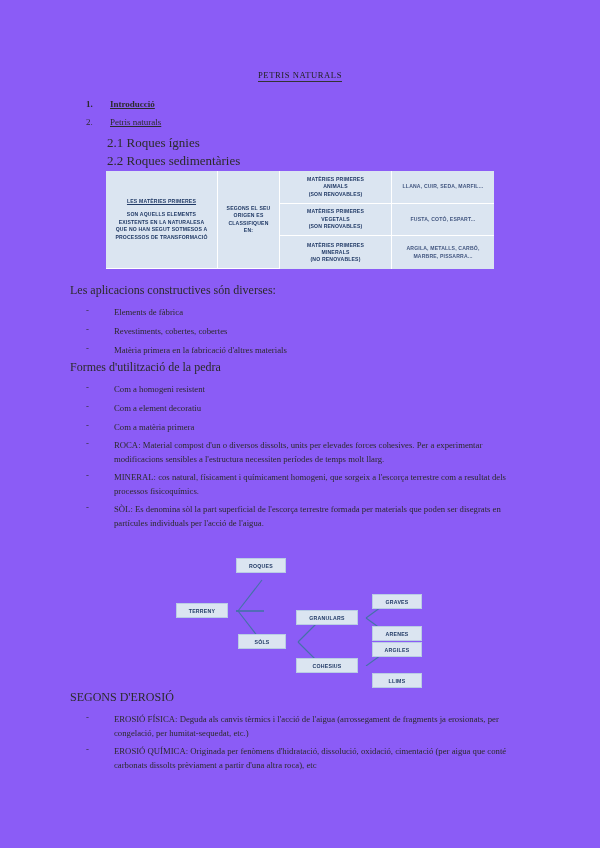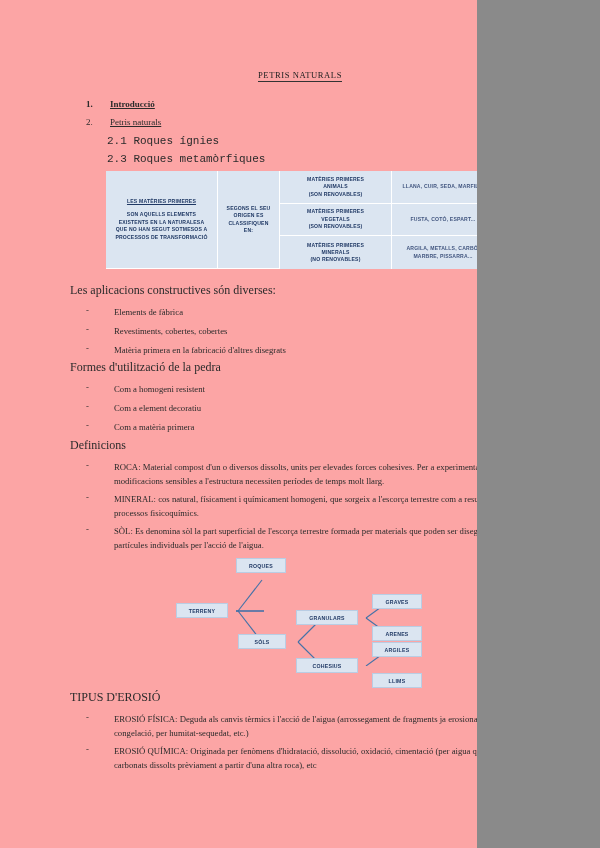--- a/index.html
+++ b/index.html
@@ -2,23 +2,23 @@
 <html><head>
 <meta charset="utf-8">
 <style>
   html, body {
     margin: 0;
     padding: 0;
     background: #8a8a8a;
   }
   .page {
     position: relative;
-    width: 477px;
+    width: 600px;
     height: 848px;
-    background: #fca5a5;
+    background: #8b5cf6;
     overflow: hidden;
     font-family: "Liberation Serif", serif;
     color: #2b2b2b;
     box-sizing: border-box;
   }
   .doc {
     position: absolute;
     left: 0; top: 0;
     width: 600px; height: 848px;
   }
@@ -40,21 +40,21 @@
 
   
   .outline { position: absolute; left: 86px; top: 99px; width: 420px; }
   .ol-row { position: relative; height: 18px; font-size: 9px; }
   .ol-num {
     position: absolute; left: 0; top: 0;
     width: 20px; text-align: left;
   }
   .ol-txt { position: absolute; left: 24px; top: 0; text-decoration: underline; }
   .ol-row.bold .ol-num, .ol-row.bold .ol-txt { font-weight: bold; }
-  .ol-sub { position: relative; height: 18px; font-size: 11px; padding-left: 21px; font-family: Liberation Mono, monospace; }
+  .ol-sub { position: relative; height: 18px; font-size: 13px; padding-left: 21px; }
 
   
   .tbl {
     position: absolute;
     left: 106px; top: 171px;
     width: 388px; height: 98px;
     background: #dbe5f1;
     display: grid;
     grid-template-columns: 112px 62px 112px 102px;
     grid-template-rows: 1fr 1fr 1fr;
@@ -133,20 +133,21 @@
   <div class="outline">
     <div class="ol-row bold">
       <span class="ol-num">1.</span>
       <span class="ol-txt">Introducció</span>
     </div>
     <div class="ol-row">
       <span class="ol-num">2.</span>
       <span class="ol-txt">Petris naturals</span>
     </div>
     <div class="ol-sub">2.1  Roques ígnies</div>
+    <div class="ol-sub">2.2 Roques sedimentàries</div>
     <div class="ol-sub">2.3 Roques metamòrfiques</div>
   </div>
 
   <div class="tbl">
 
     <div class="tcell span3">
       <span class="hd">LES MATÈRIES PRIMERES</span>
       <span class="ln">SON AQUELLS ELEMENTS</span>
       <span class="ln">EXISTENTS EN LA NATURALESA</span>
       <span class="ln">QUE NO HAN SEGUT SOTMESOS A</span>
@@ -194,42 +195,41 @@
     <div class="item">
       <span class="dash">-</span>
       <span class="txt">Elements de fàbrica</span>
     </div>
     <div class="item">
       <span class="dash">-</span>
       <span class="txt">Revestiments, cobertes, cobertes</span>
     </div>
     <div class="item">
       <span class="dash">-</span>
-      <span class="txt">Matèria primera en la fabricació d'altres disegrats</span>
+      <span class="txt">Matèria primera en la fabricació d'altres materials</span>
     </div>
   </div>
 
   <div class="blk" style="left:70px; top:360px; width:460px;">
     <span class="lead">Formes d'utilització de la pedra</span>
     <div class="item">
       <span class="dash">-</span>
       <span class="txt">Com a homogeni resistent</span>
     </div>
     <div class="item">
       <span class="dash">-</span>
       <span class="txt">Com a element decoratiu</span>
     </div>
     <div class="item">
       <span class="dash">-</span>
       <span class="txt">Com a matèria primera</span>
     </div>
   </div>
 
   <div class="blk" style="left:70px; top:438px; width:462px;">
-    <span class="lead">Definicions</span>
     <div class="item">
       <span class="dash">-</span>
       <span class="txt">ROCA: Material compost d'un o diversos dissolts, units per elevades forces cohesives. Per a experimentar modificacions sensibles a l'estructura necessiten períodes de temps molt llarg.</span>
     </div>
     <div class="item">
       <span class="dash">-</span>
       <span class="txt">MINERAL: cos natural, físicament i químicament homogeni, que sorgeix a l'escorça terrestre com a resultat dels processos fisicoquímics.</span>
     </div>
     <div class="item">
       <span class="dash">-</span>
@@ -261,21 +261,21 @@
     <div class="dbox" style="left:62px; top:78px; width:48px; height:15px;">SÒLS</div>
     <div class="dbox" style="left:120px; top:54px; width:62px; height:15px;">GRANULARS</div>
     <div class="dbox" style="left:120px; top:102px; width:62px; height:15px;">COHESIUS</div>
     <div class="dbox" style="left:196px; top:38px; width:50px; height:15px;">GRAVES</div>
     <div class="dbox" style="left:196px; top:70px; width:50px; height:15px;">ARENES</div>
     <div class="dbox" style="left:196px; top:86px; width:50px; height:15px;">ARGILES</div>
     <div class="dbox" style="left:196px; top:117px; width:50px; height:15px;">LLIMS</div>
   </div>
 
   <div class="blk" style="left:70px; top:690px; width:462px;">
-    <span class="lead">TIPUS D'EROSIÓ</span>
+    <span class="lead">SEGONS D'EROSIÓ</span>
     <div class="item">
       <span class="dash">-</span>
       <span class="txt">EROSIÓ FÍSICA: Deguda als canvis tèrmics i l'acció de l'aigua (arrossegament de fragments ja erosionats, per congelació, per humitat-sequedat, etc.)</span>
     </div>
     <div class="item">
       <span class="dash">-</span>
       <span class="txt">EROSIÓ QUÍMICA: Originada per fenòmens d'hidratació, dissolució, oxidació, cimentació (per aigua que conté carbonats dissolts prèviament a partir d'una altra roca), etc</span>
     </div>
   </div>
 

